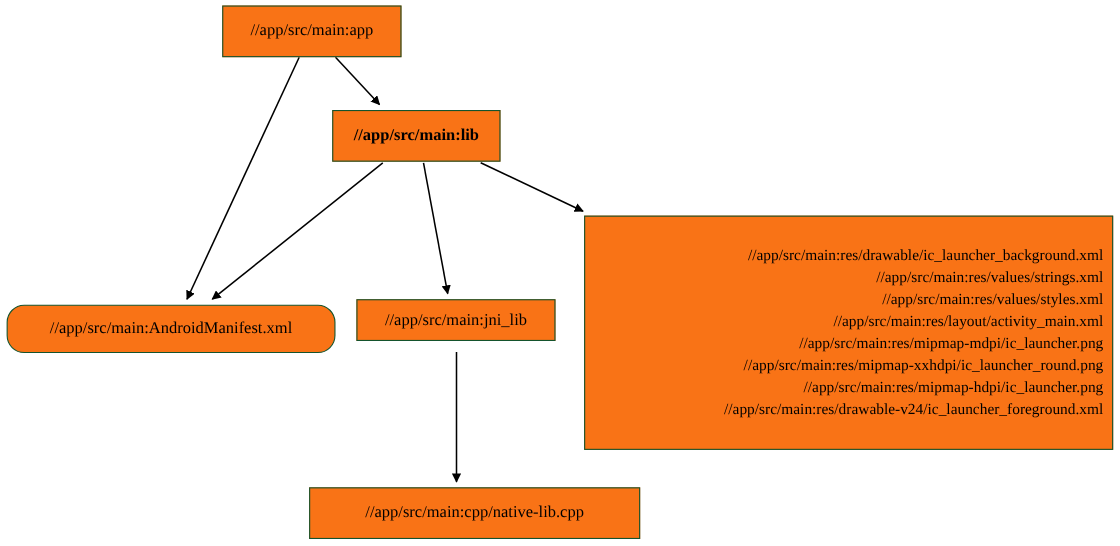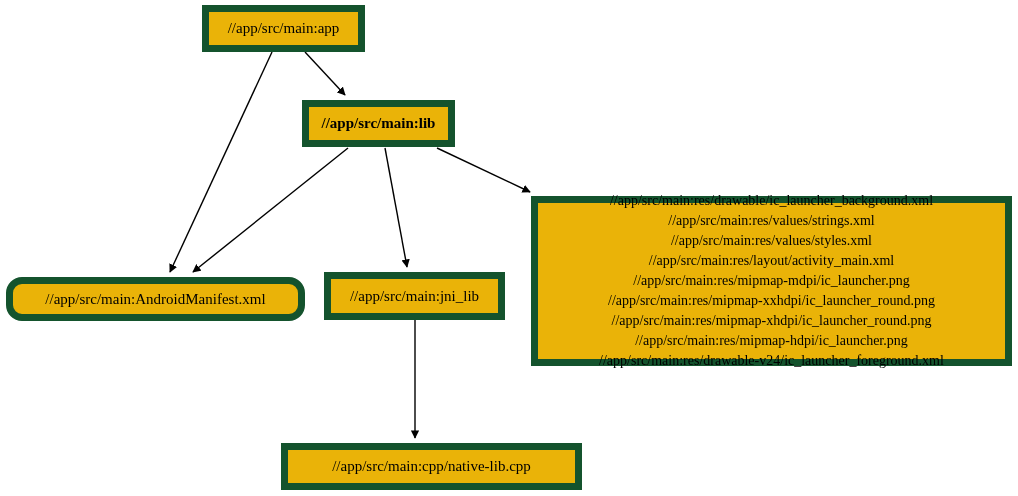--- a/index.html
+++ b/index.html
@@ -19,26 +19,26 @@
     position: absolute;
     left: 0;
     top: 0;
     width: 1018px;
     height: 496px;
     pointer-events: none;
   }
   .node {
     position: absolute;
     box-sizing: border-box;
-    border: 7px solid #14532d;
-    background: #eab308;
+    border: 1px solid #14532d;
+    background: #f97316;
     display: flex;
     align-items: center;
     justify-content: center;
-    text-align: center;
+    text-align: right;
     color: #000000;
     font-size: 15px;
     line-height: 1.0;
     white-space: nowrap;
   }
   .node.multiline {
     white-space: normal;
     font-size: 14px;
     line-height: 20px;
     padding: 6px 8px;
@@ -47,23 +47,23 @@
   .node .lines {
     display: block;
     width: 100%;
   }
   .node .lines span {
     display: block;
   }
   
   #node-app   { left: 202px; top: 5px;   width: 163px; height: 47px; }
   #node-lib   { left: 302px; top: 100px; width: 153px; height: 47px; font-weight: bold; }
-  #node-res   { left: 531px; top: 196px; width: 481px; height: 170px; }
+  #node-res   { left: 531px; top: 196px; width: 481px; height: 213px; }
   #node-manifest { left: 6px;  top: 277px; width: 299px; height: 44px; border-radius: 16px; }
-  #node-jni   { left: 324px; top: 272px; width: 181px; height: 48px; }
+  #node-jni   { left: 324px; top: 272px; width: 181px; height: 38px; }
   #node-cpp   { left: 281px; top: 443px; width: 301px; height: 47px; }
 </style>
 </head>
 <body>
 
 <div id="canvas">
 
   <svg class="edges" viewBox="0 0 1018 496" xmlns="http://www.w3.org/2000/svg">
     <defs>
       <marker id="ah" viewBox="0 0 10 10" refX="9" refY="5" markerWidth="6" markerHeight="6" orient="auto-start-reverse">
@@ -105,19 +105,18 @@
   </div>
 
   <div class="node multiline" id="node-res">
     <span class="lines">
         <span>//app/src/main:res/drawable/ic_launcher_background.xml</span>
         <span>//app/src/main:res/values/strings.xml</span>
         <span>//app/src/main:res/values/styles.xml</span>
         <span>//app/src/main:res/layout/activity_main.xml</span>
         <span>//app/src/main:res/mipmap-mdpi/ic_launcher.png</span>
         <span>//app/src/main:res/mipmap-xxhdpi/ic_launcher_round.png</span>
-        <span>//app/src/main:res/mipmap-xhdpi/ic_launcher_round.png</span>
         <span>//app/src/main:res/mipmap-hdpi/ic_launcher.png</span>
         <span>//app/src/main:res/drawable-v24/ic_launcher_foreground.xml</span>
       </span>
   </div>
 
 </div>
 
 </body></html>

